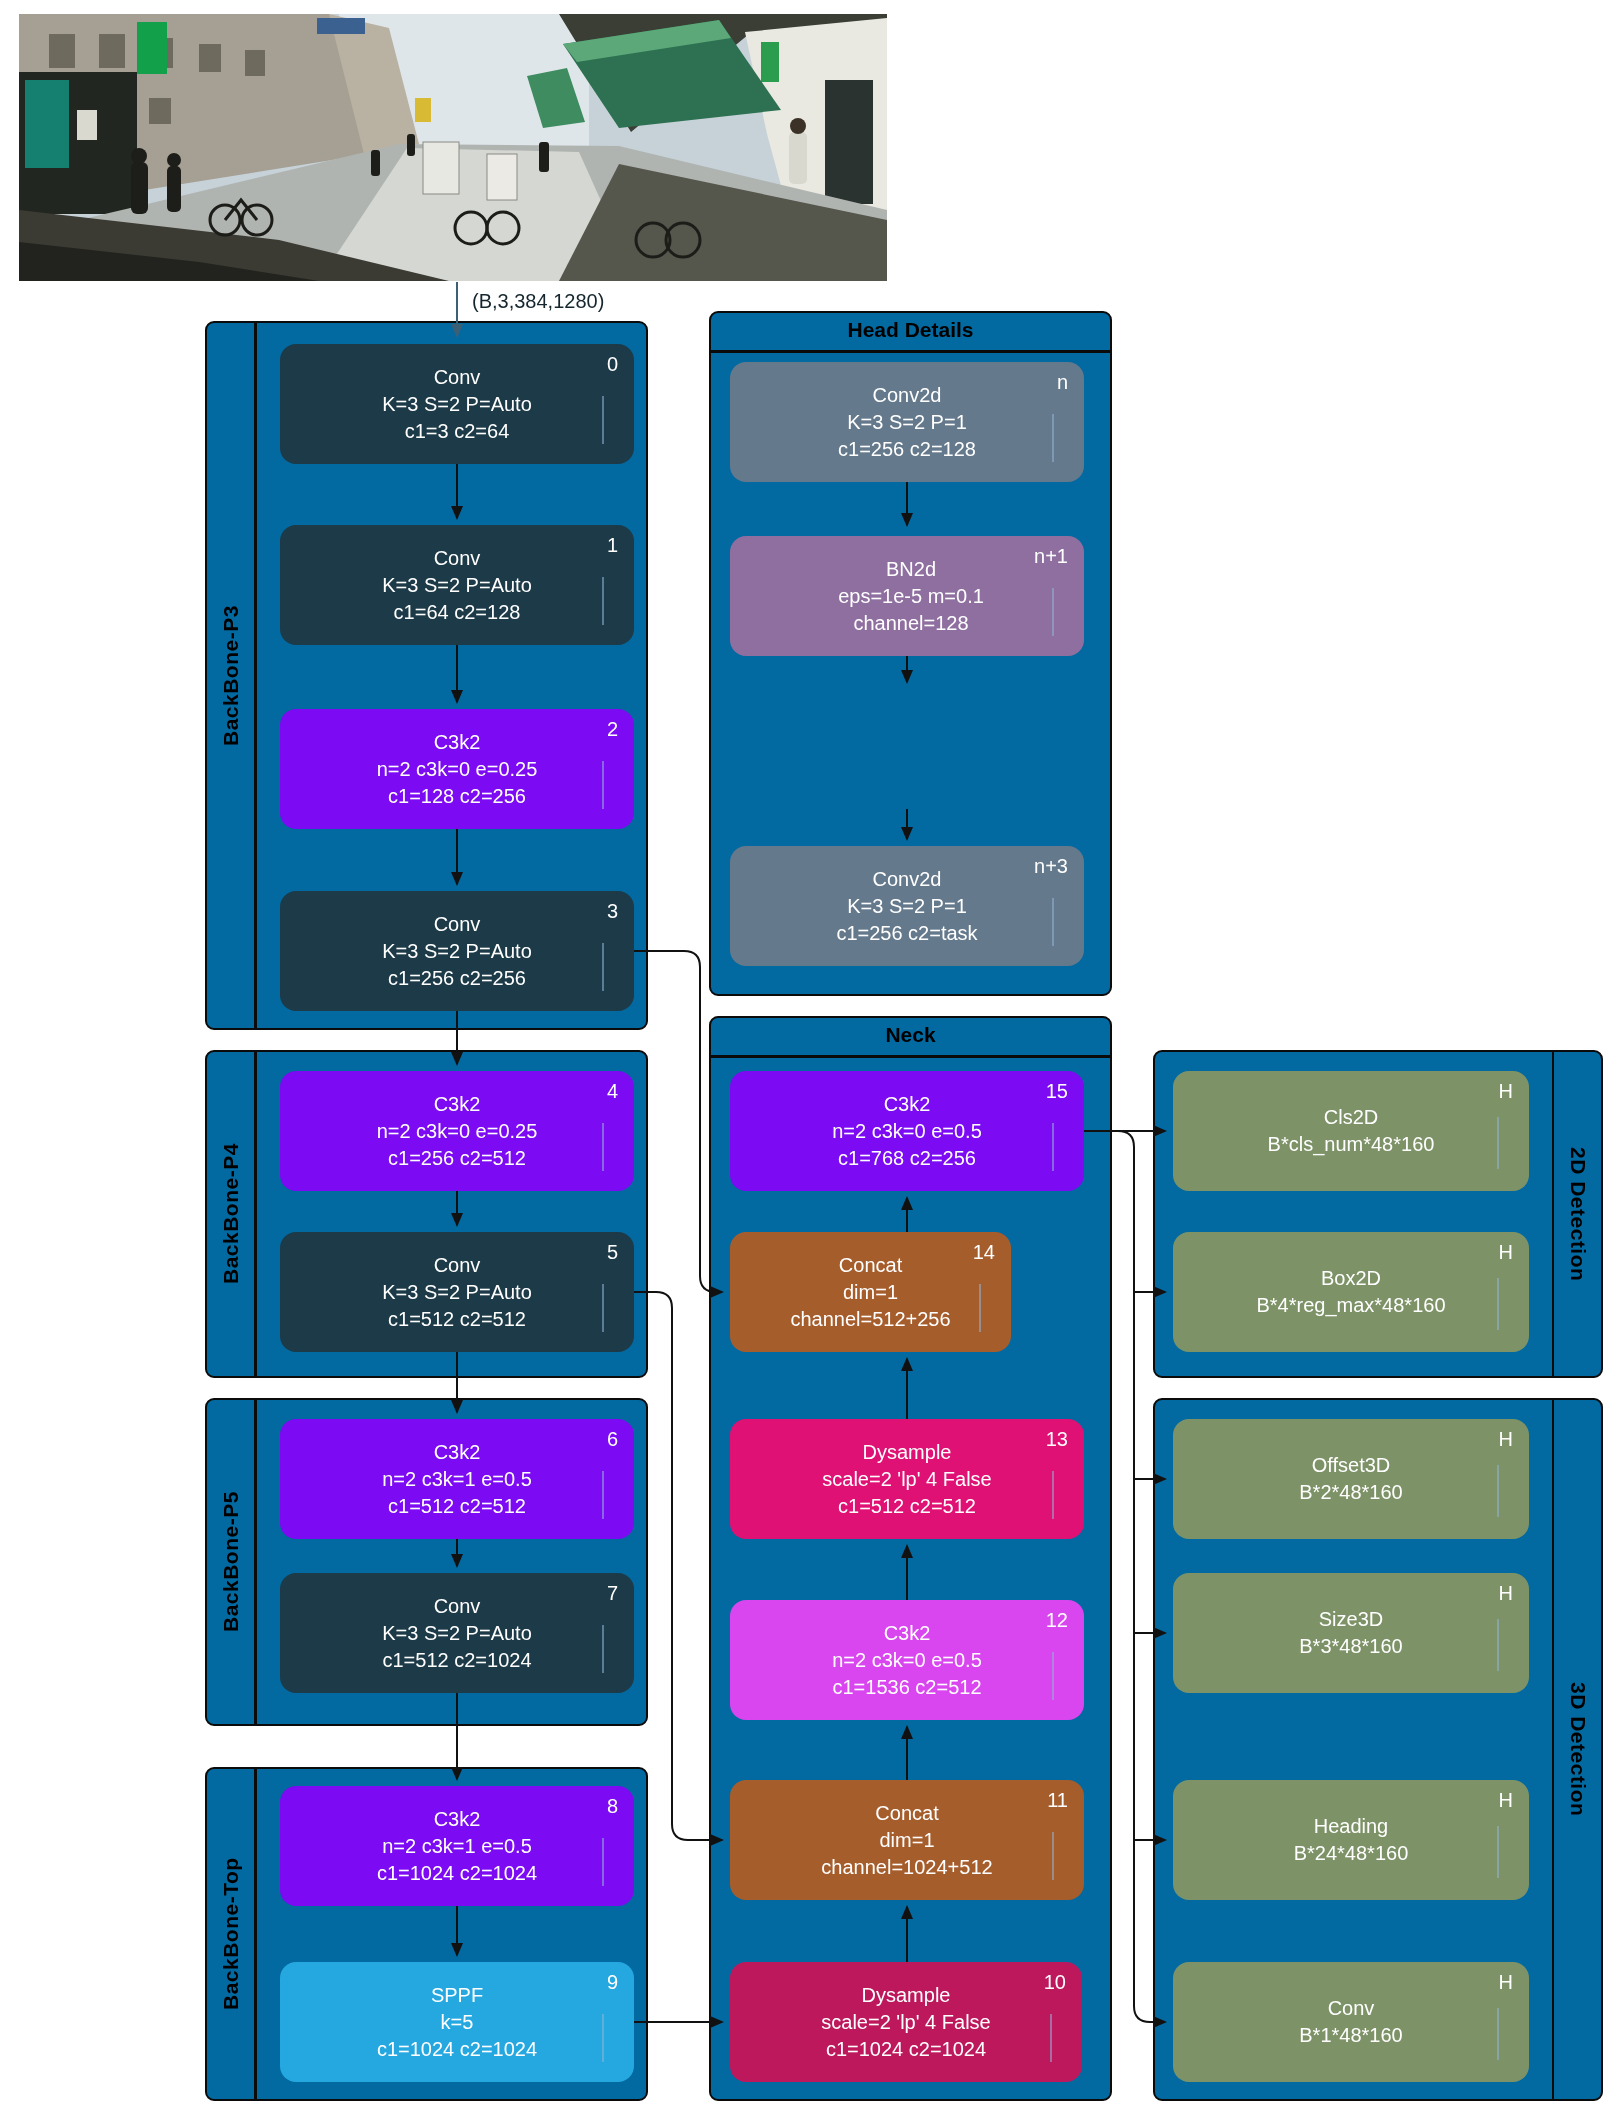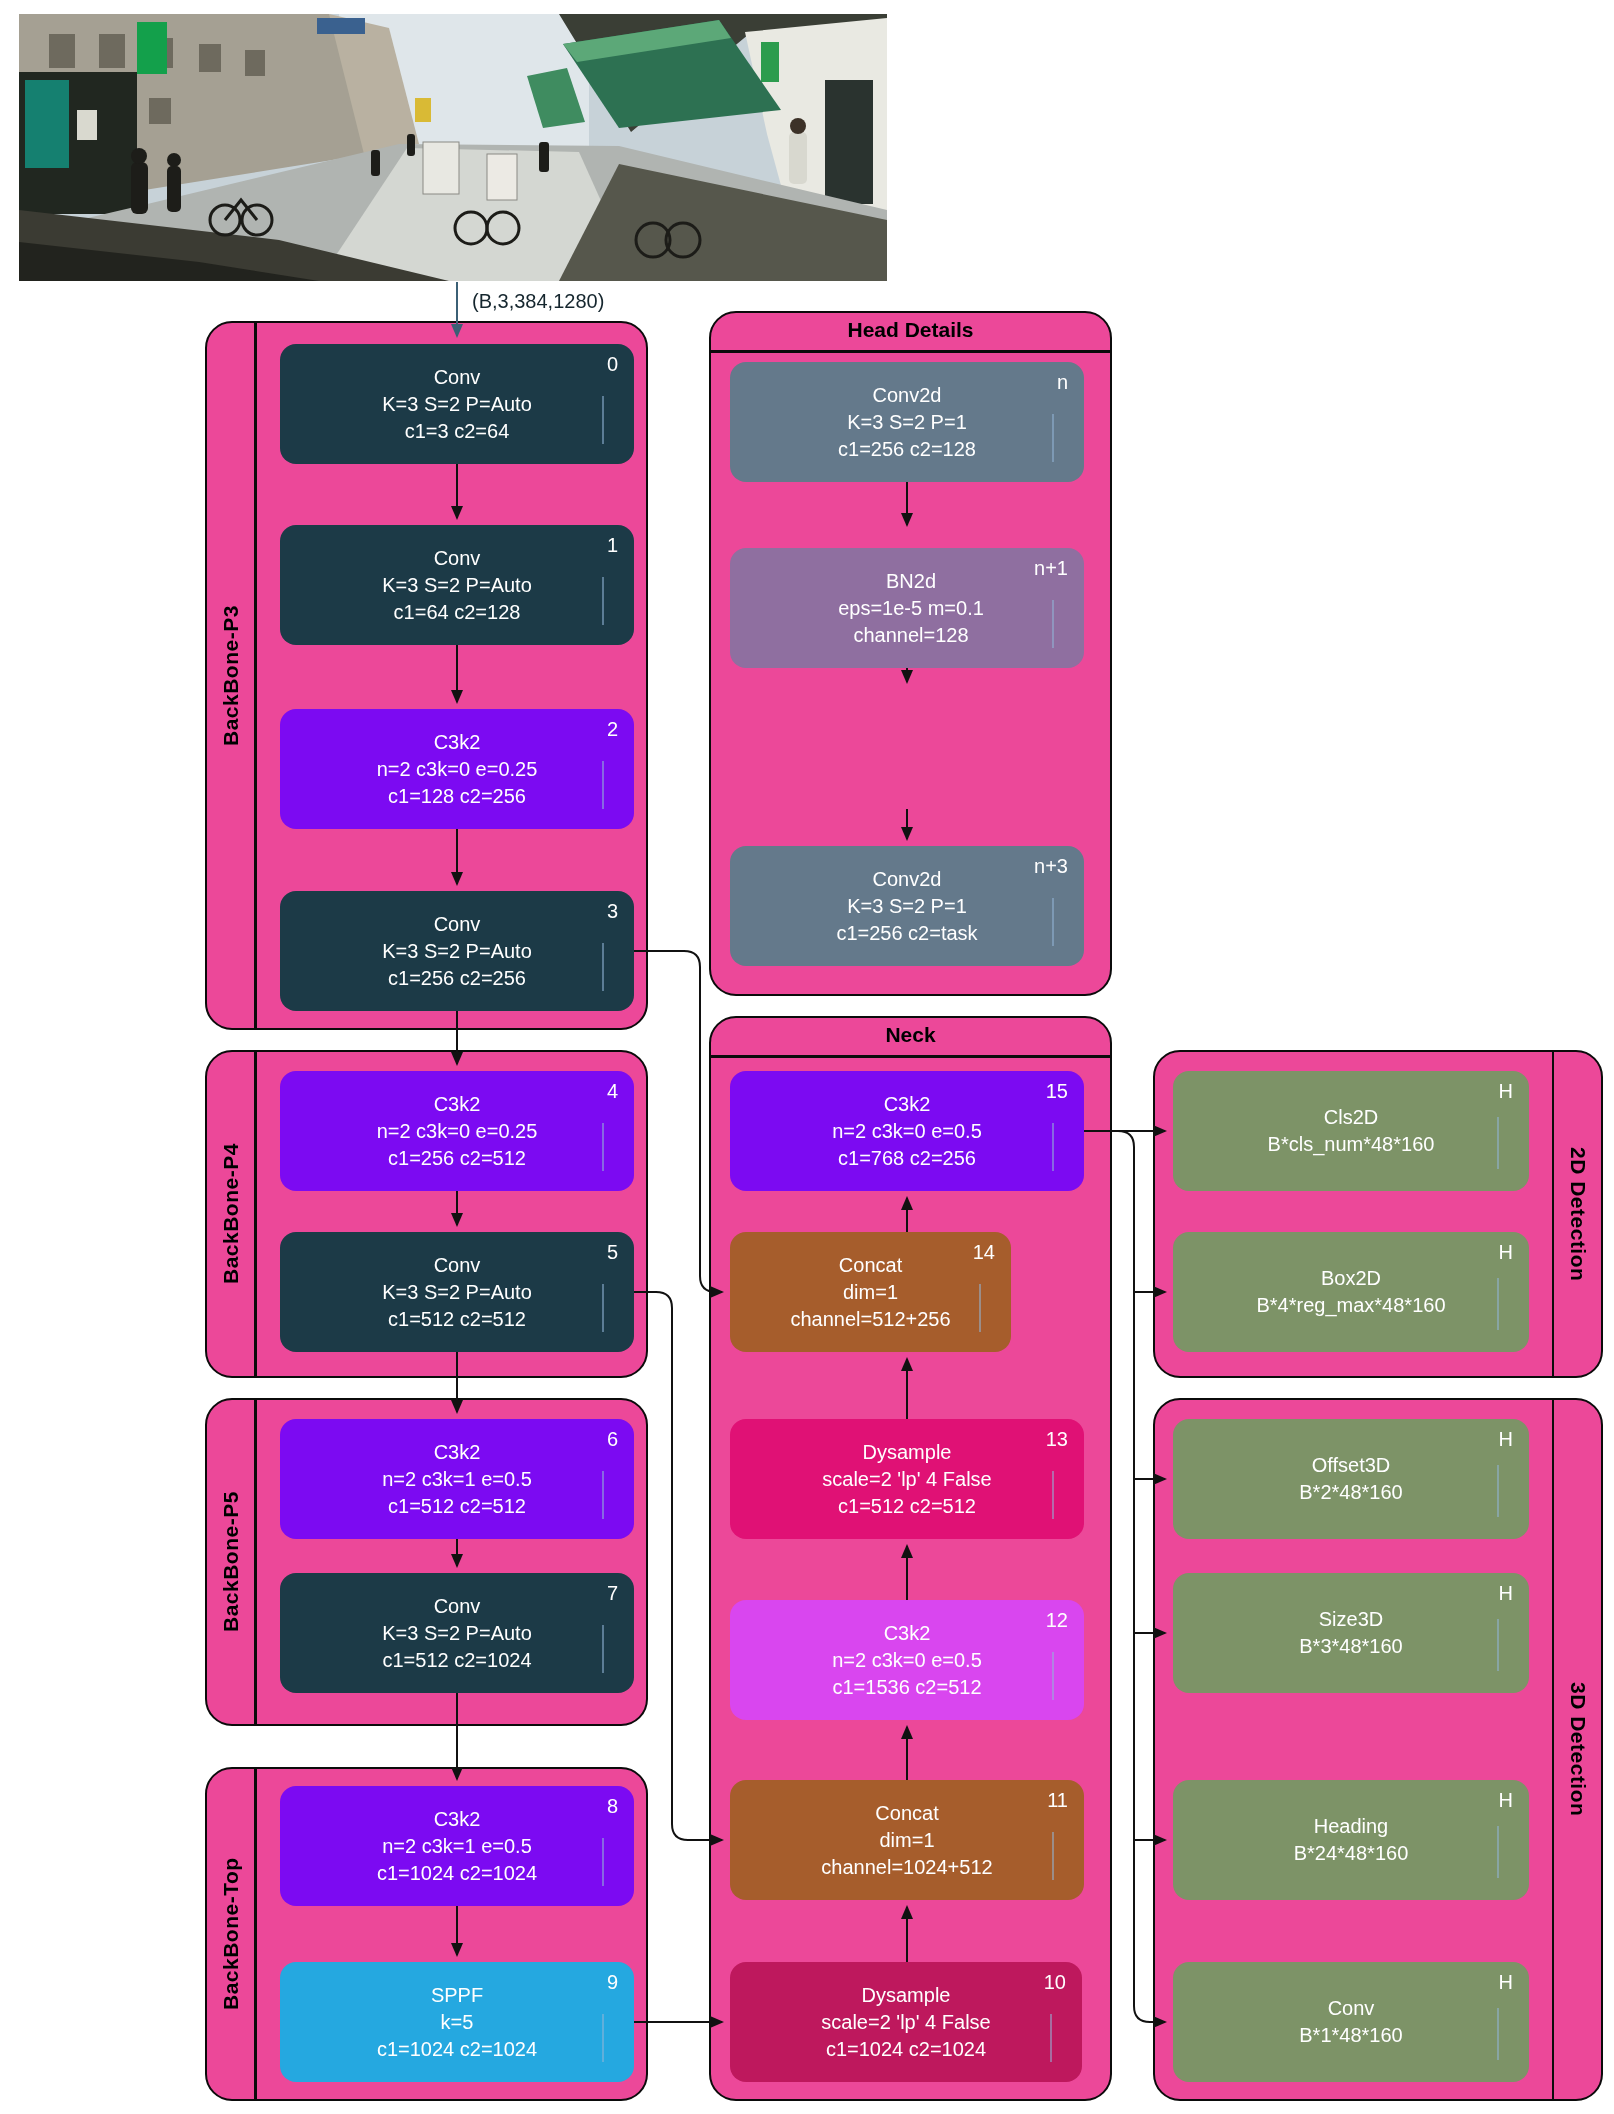--- a/index.html
+++ b/index.html
@@ -3,21 +3,21 @@
 <meta charset="utf-8">
 <style>
   * { margin:0; padding:0; box-sizing:border-box; }
   html,body { background:#ffffff; font-family:"Liberation Sans", sans-serif; }
   .canvas { position:relative; width:1614px; height:2114px; background:#fff; overflow:hidden; }
 
   .photo { position:absolute; left:19px; top:14px; width:868px; height:267px; display:block; }
 
   .input-label { position:absolute; font-size:20px; color:#15262e; z-index:4; }
 
-  .group { position:absolute; background:#ec4899; border:2.5px solid #0b0b0b; border-radius:27px; z-index:1; }
+  .group { position:absolute; background:#0369a1; border:2.5px solid #0b0b0b; border-radius:9px; z-index:1; }
   .vsep-left  { position:absolute; left:47px; top:0; bottom:0; width:2.5px; background:#0b0b0b; }
   .vsep-right { position:absolute; right:47px; top:0; bottom:0; width:2.5px; background:#0b0b0b; }
   .hsep { position:absolute; left:0; right:0; top:37px; height:2.5px; background:#0b0b0b; }
   .glabel-left {
     position:absolute; left:0; top:0; bottom:0; width:47px;
     display:flex; align-items:center; justify-content:center;
     writing-mode:vertical-rl; transform:rotate(180deg);
     font-weight:bold; font-size:21px; color:#000; letter-spacing:.5px;
   }
   .glabel-right {
@@ -266,21 +266,21 @@
     <div>c1=1024 c2=1024</div>
   </div>
 
   <div class="block bg-conv2d" style="left: 730px; top: 362px; width: 354px; height: 120px; background: rgb(100, 121, 139);">
     <span class="tag">n</span>
       <span class="sep"></span>
     <div>Conv2d</div>
     <div>K=3 S=2 P=1</div>
     <div>c1=256 c2=128</div>
   </div>
-  <div class="block bg-bn2d" style="left: 730px; top: 548px; width: 354px; height: 120px; background: rgb(143, 111, 160); padding-left: 8px;">
+  <div class="block bg-bn2d" style="left: 730px; top: 536px; width: 354px; height: 120px; background: rgb(143, 111, 160); padding-left: 8px;">
     <span class="tag">n+1</span>
       <span class="sep"></span>
     <div>BN2d</div>
     <div>eps=1e-5 m=0.1</div>
     <div>channel=128</div>
   </div>
   <div class="block bg-conv2d" style="left: 730px; top: 846px; width: 354px; height: 120px; background: rgb(100, 121, 139);">
     <span class="tag">n+3</span>
       <span class="sep"></span>
     <div>Conv2d</div>

